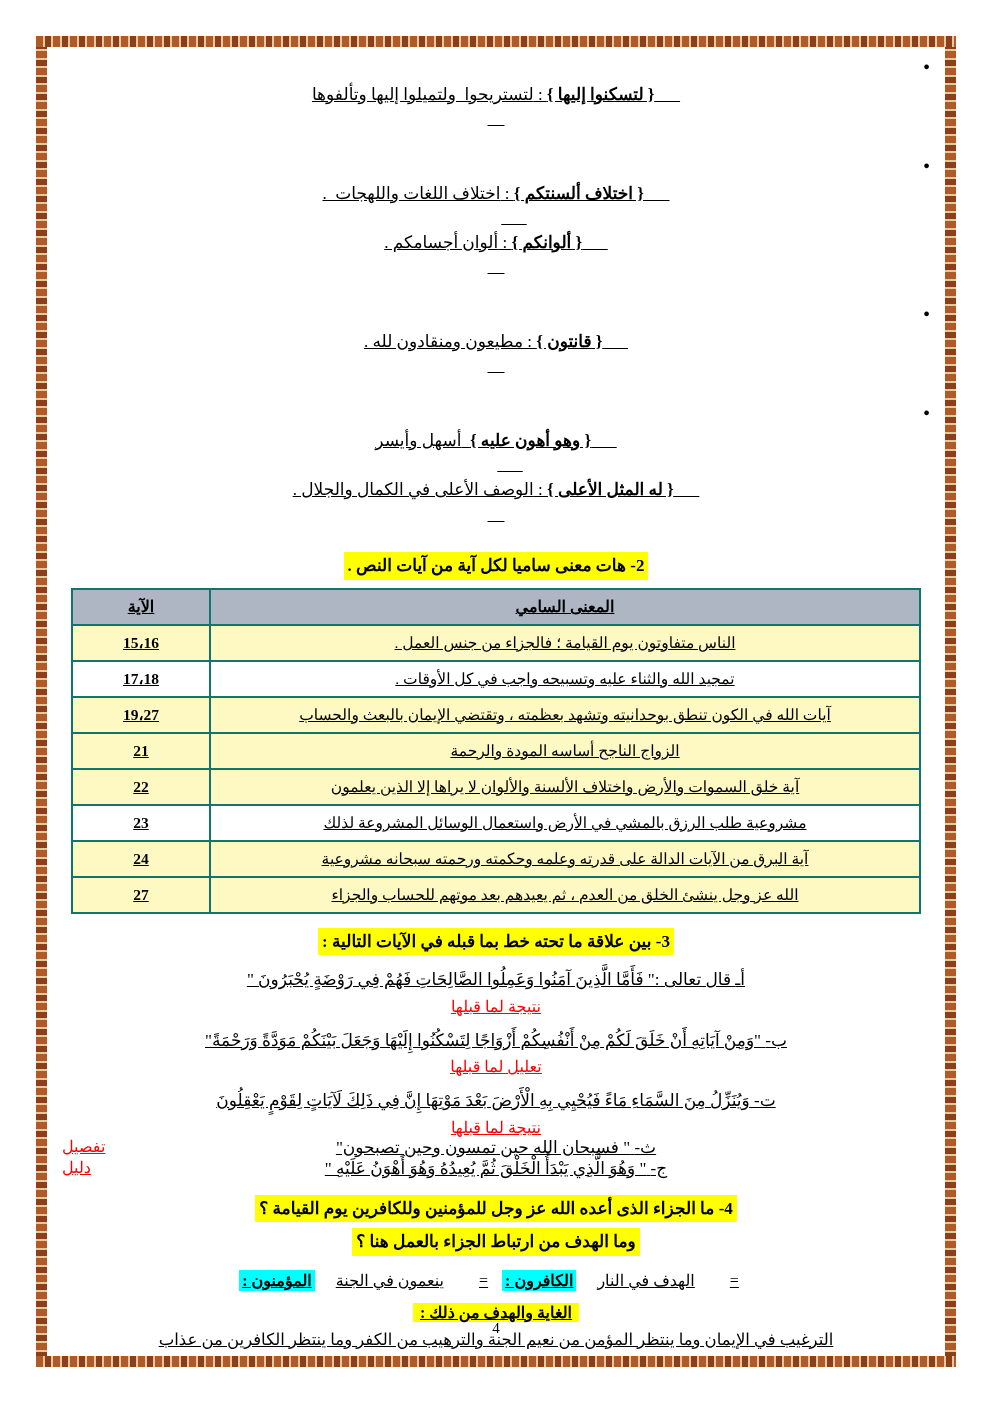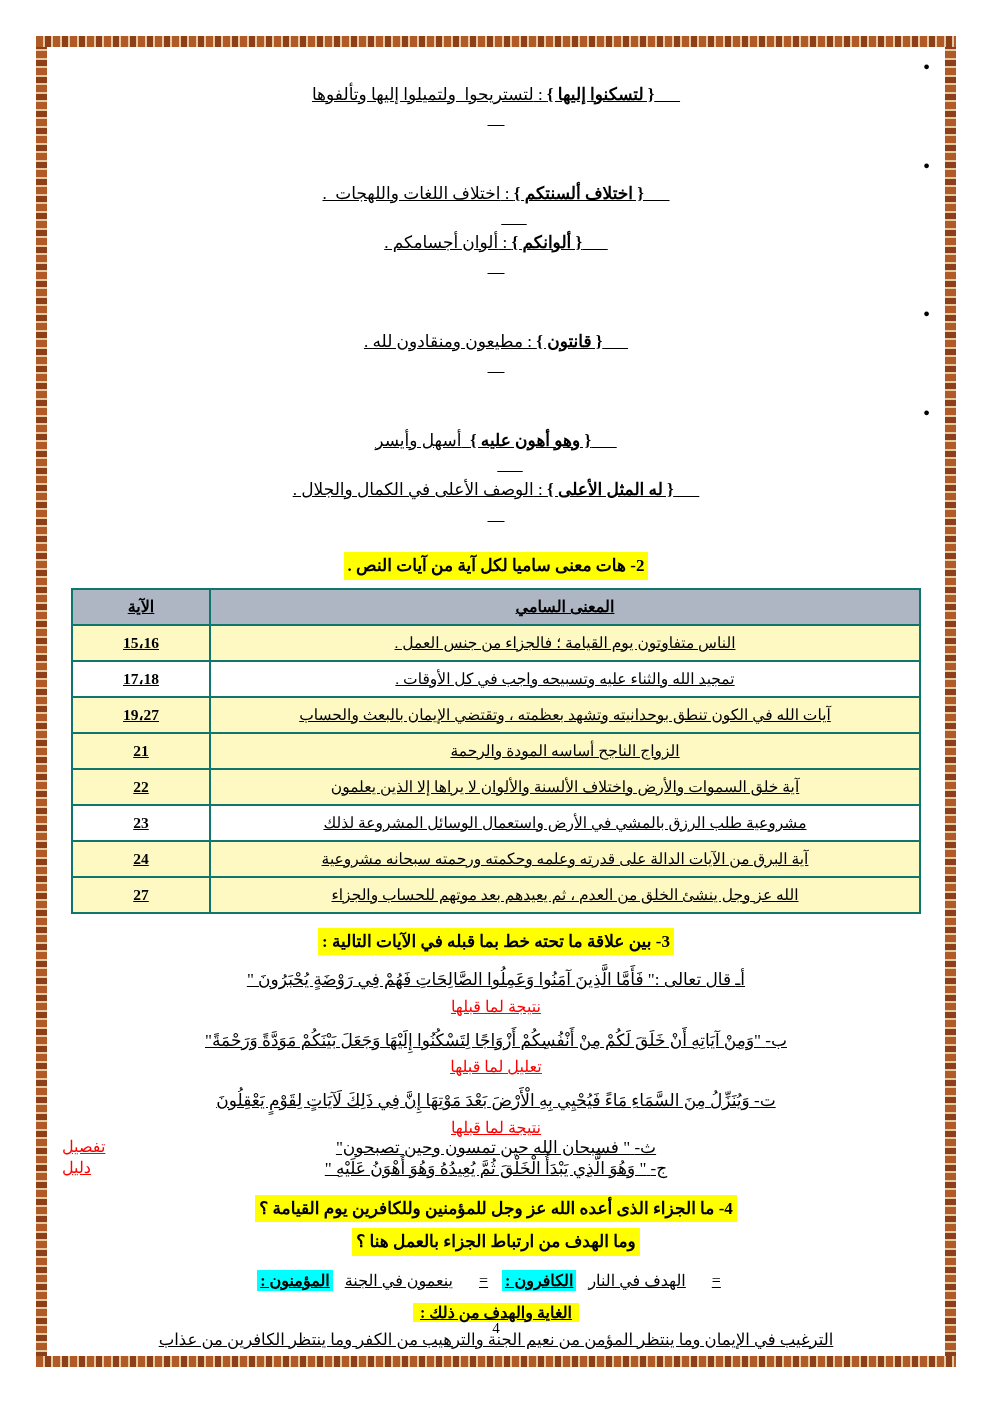--- a/index.html
+++ b/index.html
@@ -170,21 +170,21 @@
     align-items: baseline;
     gap: 0;
     margin-top: 14px;
     font-size: 16px;
   }
   .cyan {
     background: #00ffff;
     font-weight: bold;
     padding: 1px 3px;
   }
-  .ans-seg { padding: 0 12px; }
+  .ans-seg { padding: 0 21px; }
   .eq { padding: 0 14px; }
 
   .goal-line { text-align: center; margin-top: 12px; }
   .goal-hl {
     background: #ffff00;
     font-weight: bold;
     font-size: 16px;
     padding: 1px 7px;
   }
   .goal-text {

